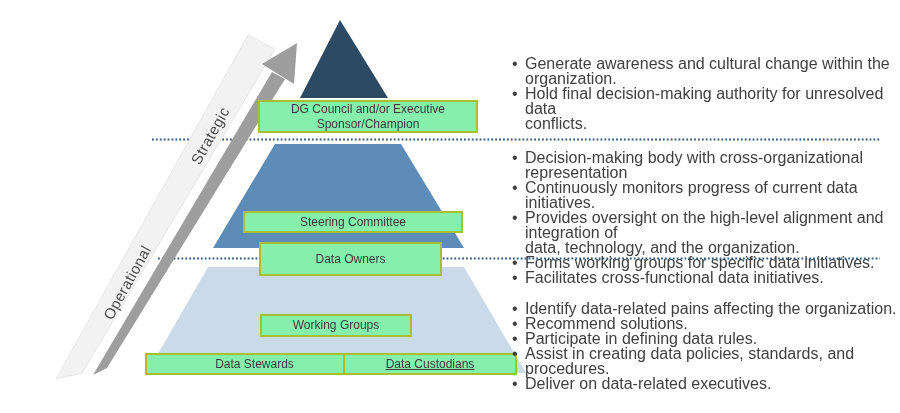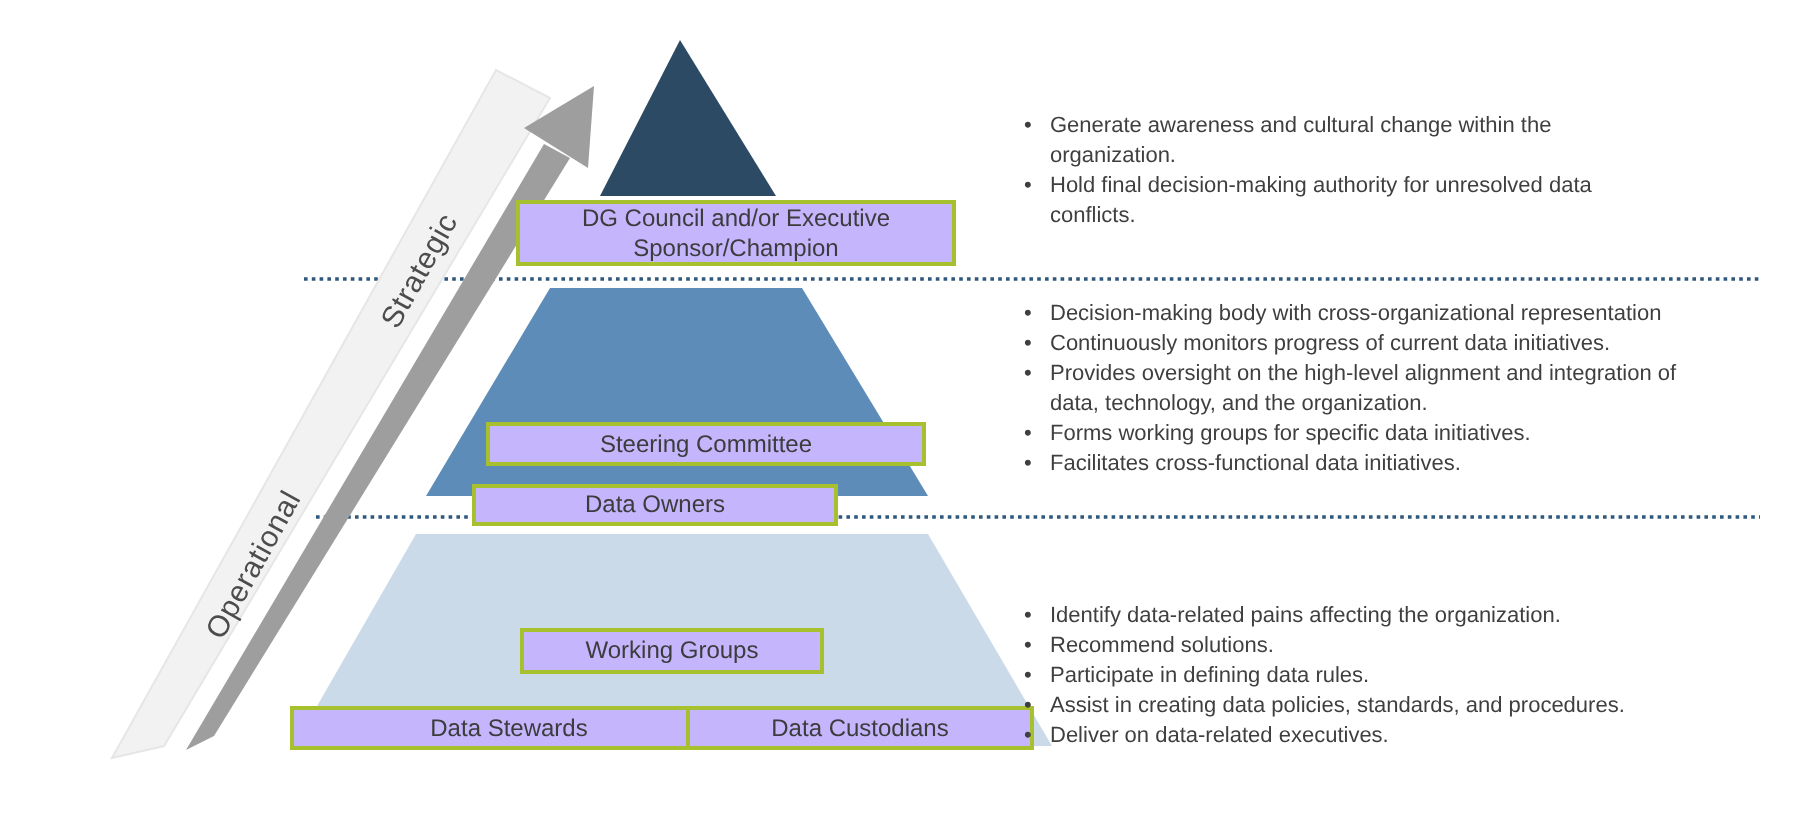--- a/index.html
+++ b/index.html
@@ -22,40 +22,40 @@
     transform:rotate(-61deg);
     white-space:nowrap;
   }
   .axis-label.strategic{left:162px;top:127px;width:96px;}
   .axis-label.operational{left:66px;top:274px;width:122px;}
 
   
   .gbox{
     position:absolute;
     box-sizing:border-box;
-    background:#c4b5fd;
+    background:#86efac;
     border:2.5px solid #a6c02e;
     display:flex;align-items:center;justify-content:center;
     font-size:12px;line-height:15px;
     color:#3c3c3c;
     text-align:center;
     white-space:pre-line;
   }
   .gbox.dg{left:258px;top:100px;width:220px;height:33px;}
   .gbox.steering{left:243px;top:211px;width:220px;height:22px;}
-  .gbox.owners{left:236px;top:242px;width:183px;height:21px;}
+  .gbox.owners{left:259px;top:242px;width:183px;height:34px;}
   .gbox.working{left:260px;top:314px;width:152px;height:23px;}
   .gbox.stewards{left:145px;top:353px;width:219px;height:22px;}
-  .gbox.custodians{left:343px;top:353px;width:174px;height:22px;}
+  .gbox.custodians{left:343px;top:353px;width:174px;height:22px;text-decoration:underline;}
 
   
   .bullets{
     position:absolute;
     left:506px;width:392px;
-    font-size:11px;line-height:15px;
+    font-size:16px;line-height:15px;
     color:#3f3f3f;
   }
   .bullets.s1{top:56px;}
   .bullets.s2{top:150px;}
   .bullets.s3{top:271px;margin-top:30px;}
   .bullet{
     position:relative;
     padding-left:19px;
     white-space:pre-line;
   }

